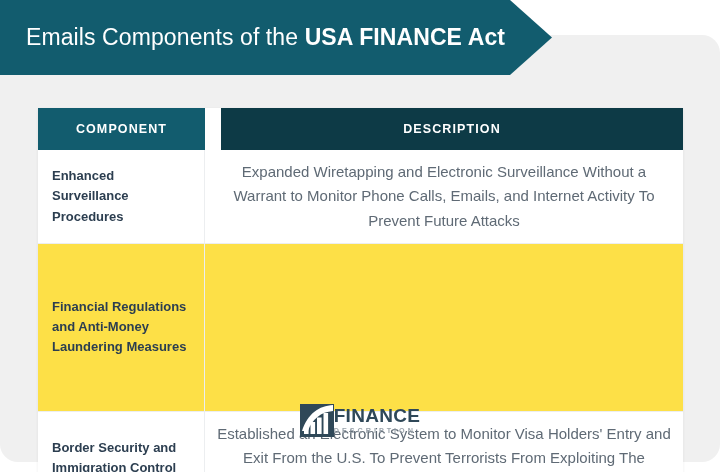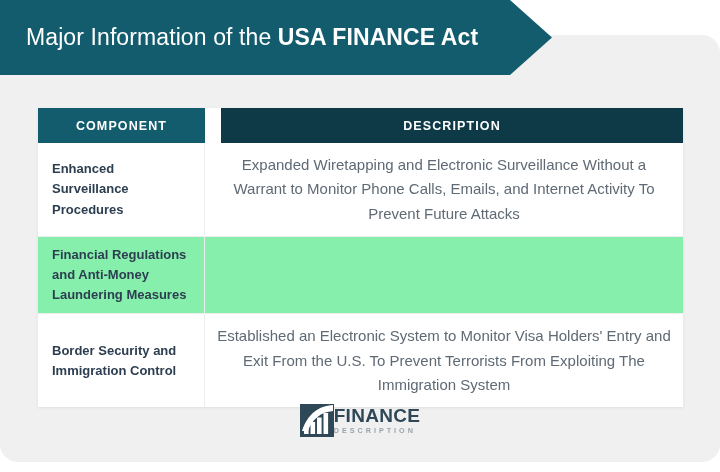--- a/index.html
+++ b/index.html
@@ -61,21 +61,21 @@
   .table {
     position: absolute;
     left: 38px;
     top: 108px;
     width: 645px;
     background: #ffffff;
     box-shadow: 0 1px 3px rgba(0,0,0,0.07);
   }
   .thead {
     display: flex;
-    height: 35px;
+    height: 42px;
   }
   .th {
     display: flex;
     align-items: center;
     justify-content: center;
     color: #ffffff;
     font-size: 12.5px;
     font-weight: 700;
     letter-spacing: 1.1px;
   }
@@ -89,21 +89,22 @@
     background: #0d3a46;
     margin-left: 16px;
   }
 
   .trow {
     display: flex;
     align-items: stretch;
     min-height: 71px;
   }
   .trow.alt {
-    background: #86efac;
+    background: #fde047;
+    flex-direction: column;
   }
   .trow + .trow {
     border-top: 1px solid #eceef0;
   }
   .td-component {
     flex: 0 0 167px;
     width: 167px;
     display: flex;
     align-items: center;
     padding: 8px 14px 8px 14px;
@@ -164,21 +165,21 @@
   }
 </style>
 </head>
 <body>
 
 <div class="infographic">
 
   <div class="panel"></div>
 
   <div class="banner">
-    <div class="banner-title"><span>Major Information of the </span><span class="strong">USA FINANCE Act</span></div>
+    <div class="banner-title"><span>Emails Components of the </span><span class="strong">USA FINANCE Act</span></div>
   </div>
 
   <div class="table">
 
     <div class="thead">
       <div class="th th-component">COMPONENT</div>
       <div class="th th-description">DESCRIPTION</div>
     </div>
 
     <div class="trow">

